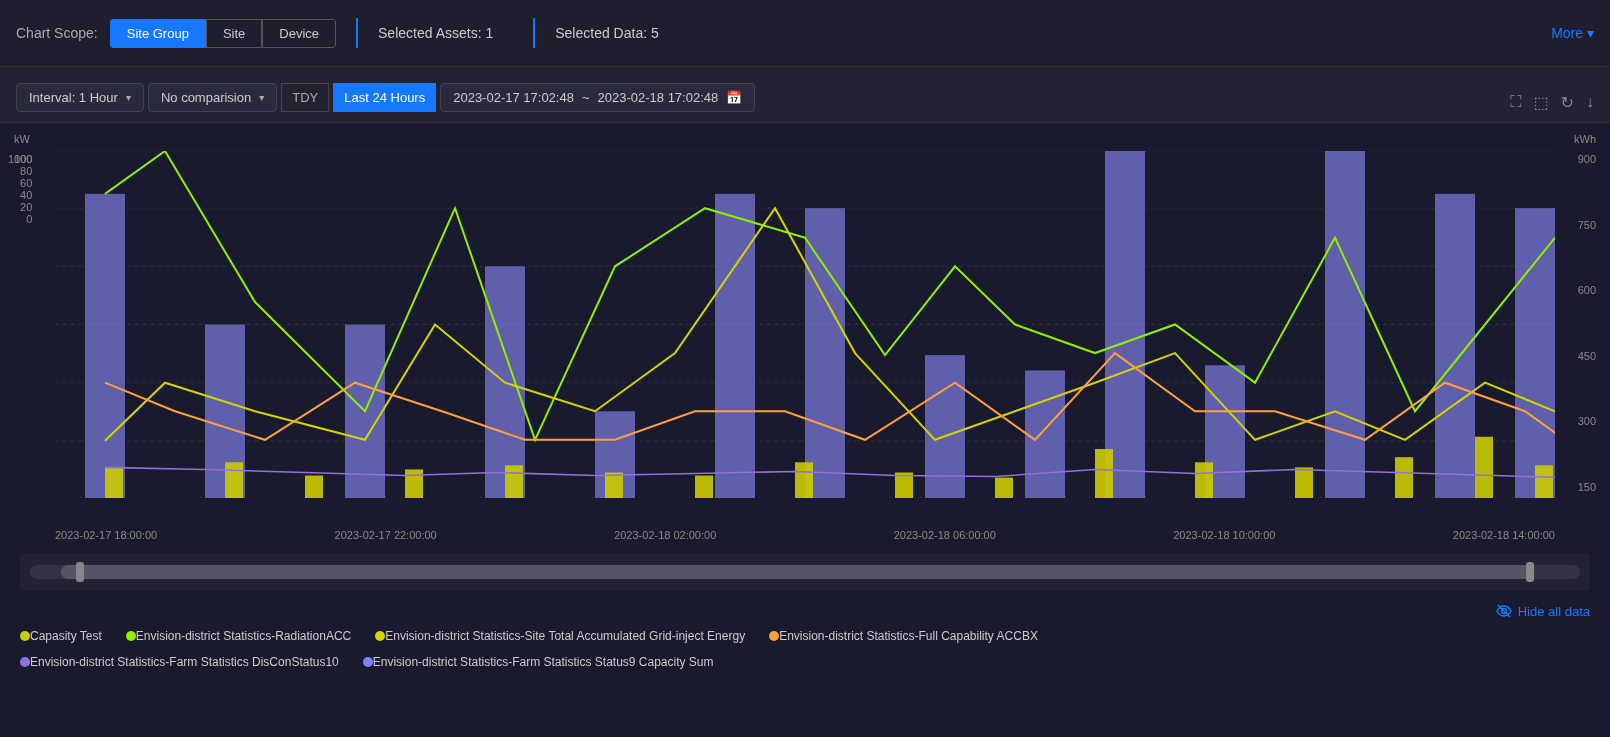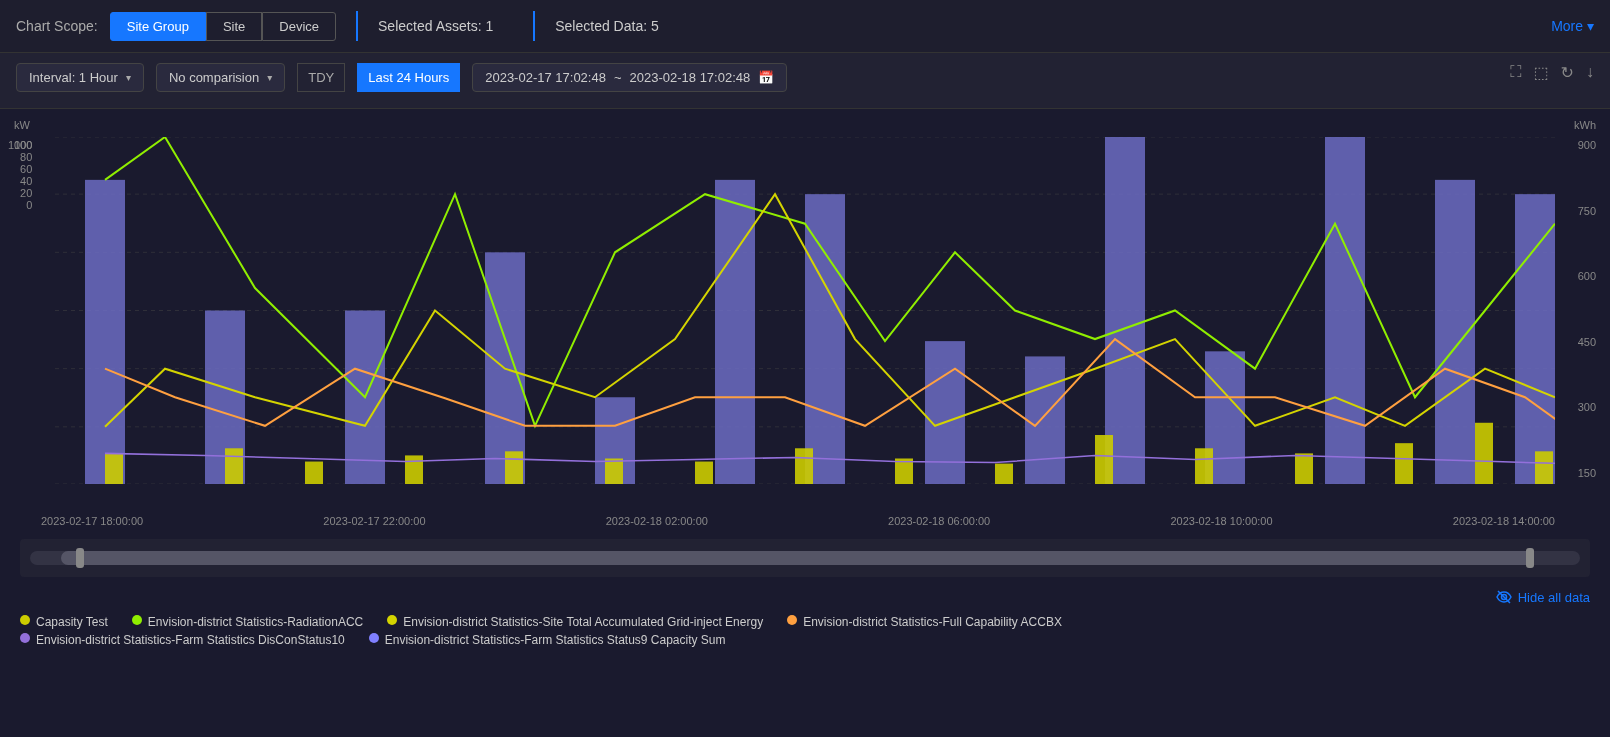--- a/index.html
+++ b/index.html
@@ -11,21 +11,21 @@
       width: 1610px;
       min-height: 737px;
       overflow: hidden;
     }
     .top-bar {
       background: #1e1e2e;
       display: flex;
       align-items: center;
       padding: 10px 16px;
       border-bottom: 1px solid #333;
-      height: 53px;
+      height: 67px;
     }
     .chart-scope-label {
       color: #aaa;
       margin-right: 12px;
       font-size: 14px;
     }
     .scope-btn {
       padding: 6px 16px;
       border: 1px solid #555;
       background: transparent;
@@ -55,23 +55,23 @@
       margin-left: auto;
       color: #1677ff;
       cursor: pointer;
       font-size: 14px;
       background: none;
       border: none;
     }
     .toolbar {
       background: #222233;
       display: flex;
-      align-items: flex-start;
+      align-items: flex-end;
       padding: 10px 16px;
-      gap: 12px;
+      gap: 4px;
       height: 56px;
       border-bottom: 1px solid #333;
     }
     .dropdown-btn {
       background: #2a2a3e;
       border: 1px solid #444;
       color: #ccc;
       padding: 6px 12px;
       border-radius: 4px;
       cursor: pointer;
@@ -160,21 +160,21 @@
     }
     .chart-svg-container {
       position: absolute;
       left: 55px;
       right: 55px;
       top: 28px;
       bottom: 55px;
     }
     .x-labels {
       position: absolute;
-      left: 41px;
+      left: 55px;
       right: 55px;
       bottom: 12px;
       display: flex;
       justify-content: space-between;
       color: #888;
       font-size: 11px;
     }
     .scrollbar-area {
       background: #222233;
       height: 38px;
@@ -227,21 +227,22 @@
       justify-content: flex-end;
     }
     .legend-row {
       display: flex;
       flex-wrap: wrap;
       gap: 24px;
       align-items: center;
     }
     .legend-item {
       display: flex;
-      gap: 6px;
+      align-items: center;
+      gap: 0;
       font-size: 12px;
       color: #ccc;
     }
     .legend-dot {
       width: 10px;
       height: 10px;
       border-radius: 50%;
       flex-shrink: 0;
     }
     .scope-group { display: flex; }
@@ -423,21 +424,21 @@
       <div class="legend-dot" style="background:#d4d400;"></div>
       <span>Envision-district Statistics-Site Total Accumulated Grid-inject Energy</span>
     </div>
 
     <div class="legend-item">
       <div class="legend-dot" style="background:#ffa040;"></div>
       <span>Envision-district Statistics-Full Capability ACCBX</span>
     </div>
   </div>
 
-  <div class="legend-row" style="margin-top:4px;">
+  <div class="legend-row" style="margin-top:12px;">
 
     <div class="legend-item">
       <div class="legend-dot" style="background:#9370db;"></div>
       <span>Envision-district Statistics-Farm Statistics DisConStatus10</span>
     </div>
 
     <div class="legend-item">
       <div class="legend-dot" style="background:#8080ff;"></div>
       <span>Envision-district Statistics-Farm Statistics Status9 Capacity Sum</span>
     </div>

